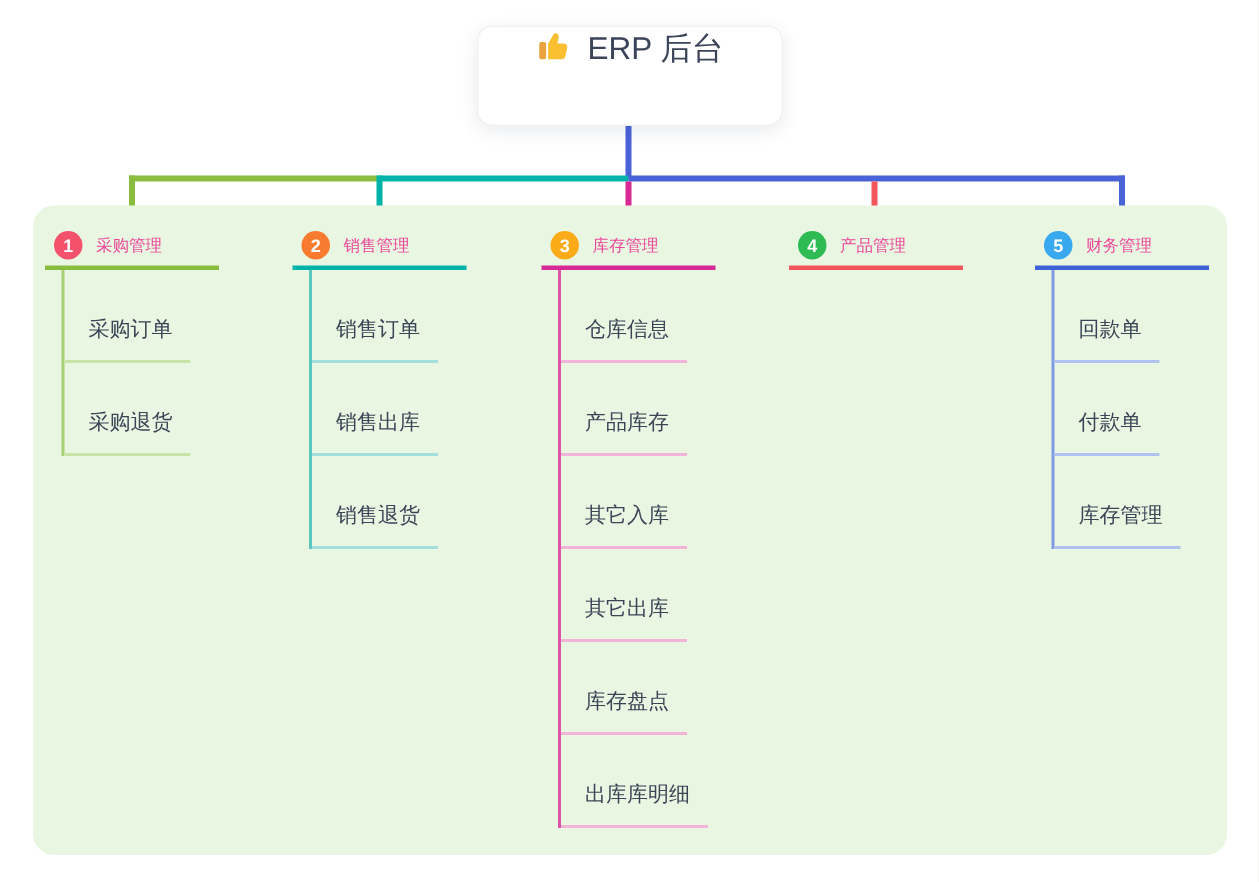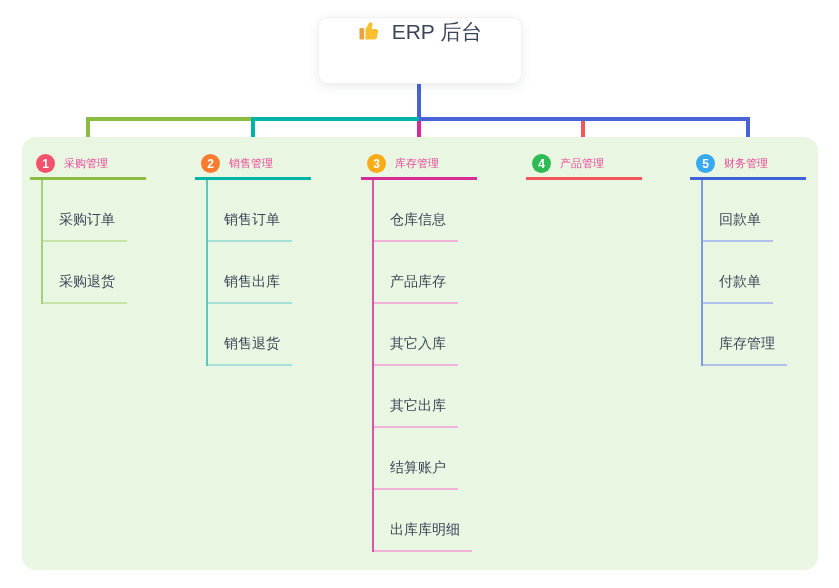--- a/index.html
+++ b/index.html
@@ -163,21 +163,21 @@
       <div class="child">
           <span class="child-label">产品库存</span>
         </div>
       <div class="child">
           <span class="child-label">其它入库</span>
         </div>
       <div class="child">
           <span class="child-label">其它出库</span>
         </div>
       <div class="child">
-          <span class="child-label">结算账户</span>
+          <span class="child-label">库存盘点</span>
         </div>
       <div class="child">
           <span class="child-label">出库库明细</span>
         </div>
     </div>
   </div>
 
   <div class="branch b4">
     <div class="branch-heading">
       <span class="badge">4</span>

